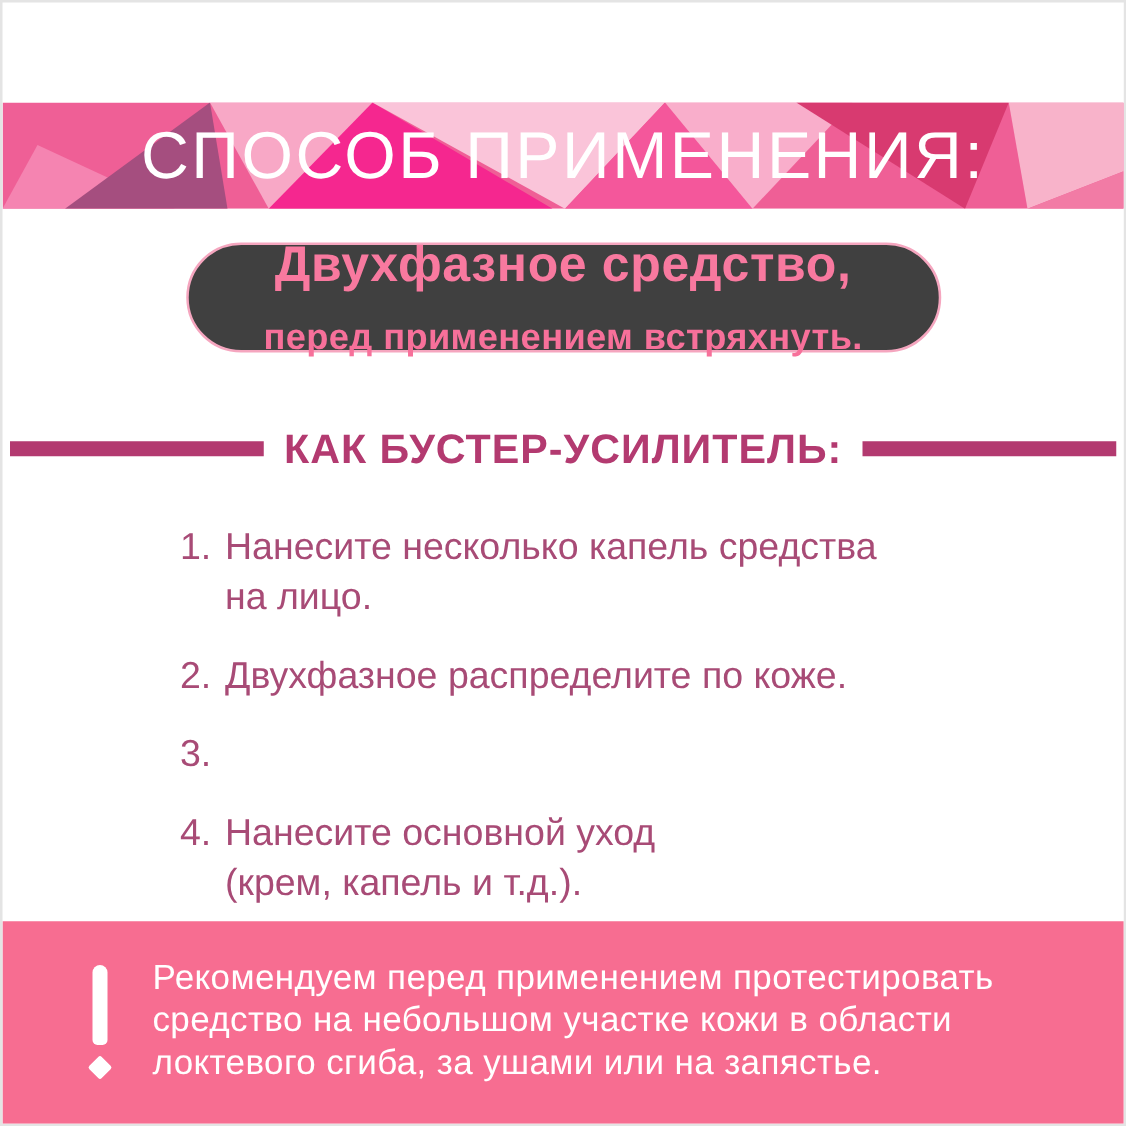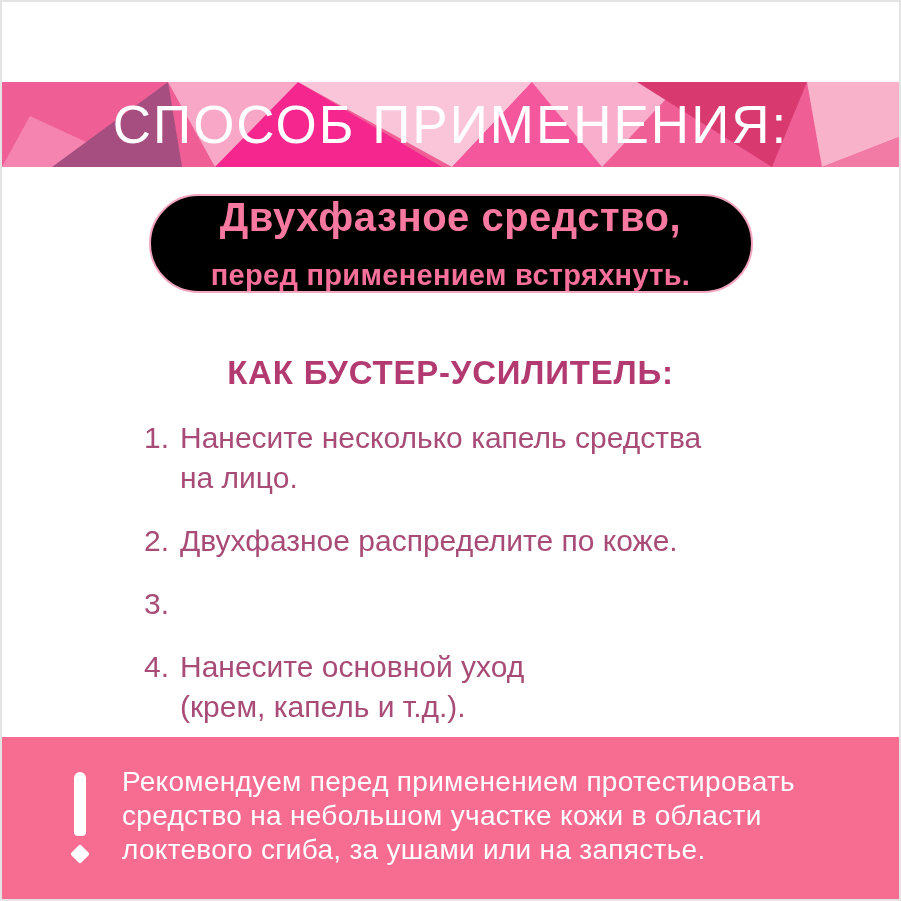--- a/index.html
+++ b/index.html
@@ -32,32 +32,32 @@
   .c-midr      { fill:var(--band-mid-pink); }
   .band-title {
     position:relative; margin:12px;
     color:#ffffff; font-weight:300; font-size:53px;
     letter-spacing:2px; white-space:nowrap;
   }
 
   
   .pill {
     position:absolute; top:192px; left:50%; transform:translateX(-50%);
-    width:604px; height:99px; box-sizing:border-box;
+    width:604px; height:88px; box-sizing:border-box;
     border:2px solid var(--pill-border); border-radius:58px;
-    background:#000000;
+    background:#404040;
     display:flex; flex-direction:column; align-items:center; justify-content:center;
   }
   .pill-line1 { color:var(--pill-text); font-size:40px; font-weight:bold; letter-spacing:0.5px; line-height:1.1; }
   .pill-line2 { color:var(--pill-text2); font-size:29px; font-weight:bold; letter-spacing:0.3px; margin-top:20px; }
 
   
   .section-header {
     position:absolute; top:336px; left:6px; right:6px; height:42px;
-    display:flex; align-items:center; gap:16px;flex-direction:column;
+    display:flex; align-items:center; gap:16px;
   }
   .divider-bar { flex:1; height:12px; background:var(--section-accent); }
   .section-title {
     margin:0; color:var(--section-accent);
     font-size:33px; font-weight:bold; letter-spacing:0.8px; white-space:nowrap;
   }
 
   
   .steps {
     position:absolute; top:416px; left:142px; right:40px;

